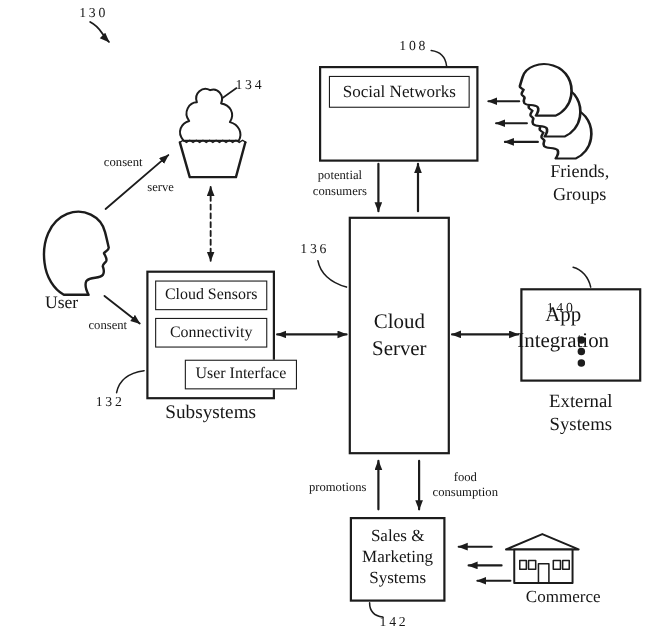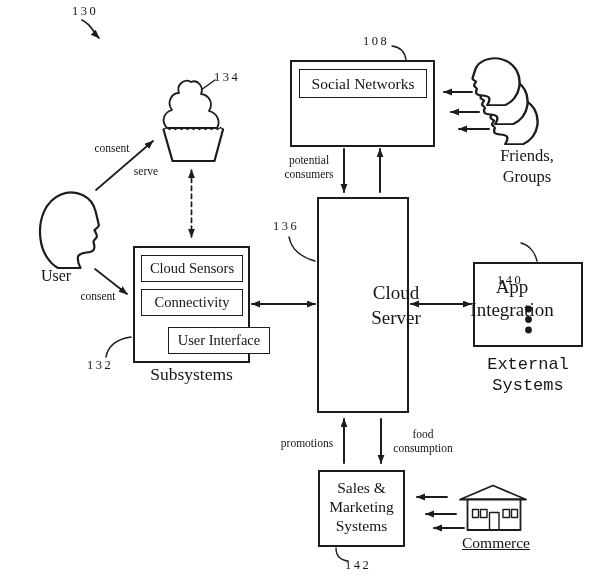--- a/index.html
+++ b/index.html
@@ -144,33 +144,33 @@
   <div class="txt ref" style="left:87px;top:358px;">132</div>
   <div class="txt ref" style="left:345px;top:558px;">142</div>
 
   <div class="txt center" style="left:28px;top:266px;width:56px;font-size:16px;">User</div>
 
   <div class="txt center pre" style="left:477px;top:145px;width:100px;font-size:16.5px;line-height:1.28;">Friends,
 Groups</div>
 
   <div class="txt center" style="left:133px;top:364px;width:117px;font-size:17.5px;">Subsystems</div>
 
-  <div class="txt center pre" style="left:317px;top:281px;width:92px;font-size:19px;line-height:1.3;padding-left:33px;">Cloud
+  <div class="txt center pre" style="left:317px;top:281px;width:92px;font-size:19px;line-height:1.3;">Cloud
 Server</div>
 
   <div class="txt center" style="left:457px;top:276px;width:110px;font-size:19px;">App Integration</div>
 
-  <div class="txt center pre" style="left:468px;top:354px;width:120px;font-size:17px;line-height:1.25;font-family:Liberation Mono, monospace;">External
+  <div class="txt center pre" style="left:468px;top:354px;width:120px;font-size:17px;line-height:1.25;">External
 Systems</div>
 
   <div class="txt center pre" style="left:318px;top:479px;width:87px;font-size:15.5px;line-height:1.22;">Sales &amp;
 Marketing
 Systems</div>
 
-  <div class="txt center" style="left:444px;top:534px;width:104px;font-size:15.5px;text-decoration:underline;">Commerce</div>
+  <div class="txt center" style="left:460px;top:534px;width:104px;font-size:15.5px;">Commerce</div>
 
   <div class="txt edge center" style="left:82px;top:141px;width:60px;">consent</div>
   <div class="txt edge center" style="left:118px;top:164px;width:56px;">serve</div>
   <div class="txt edge center" style="left:66px;top:289px;width:64px;">consent</div>
   <div class="txt edge center pre" style="left:277px;top:153px;width:64px;">potential
 consumers</div>
   <div class="txt edge center" style="left:270px;top:436px;width:74px;">promotions</div>
   <div class="txt edge center pre" style="left:386px;top:427px;width:74px;">food
 consumption</div>
 

